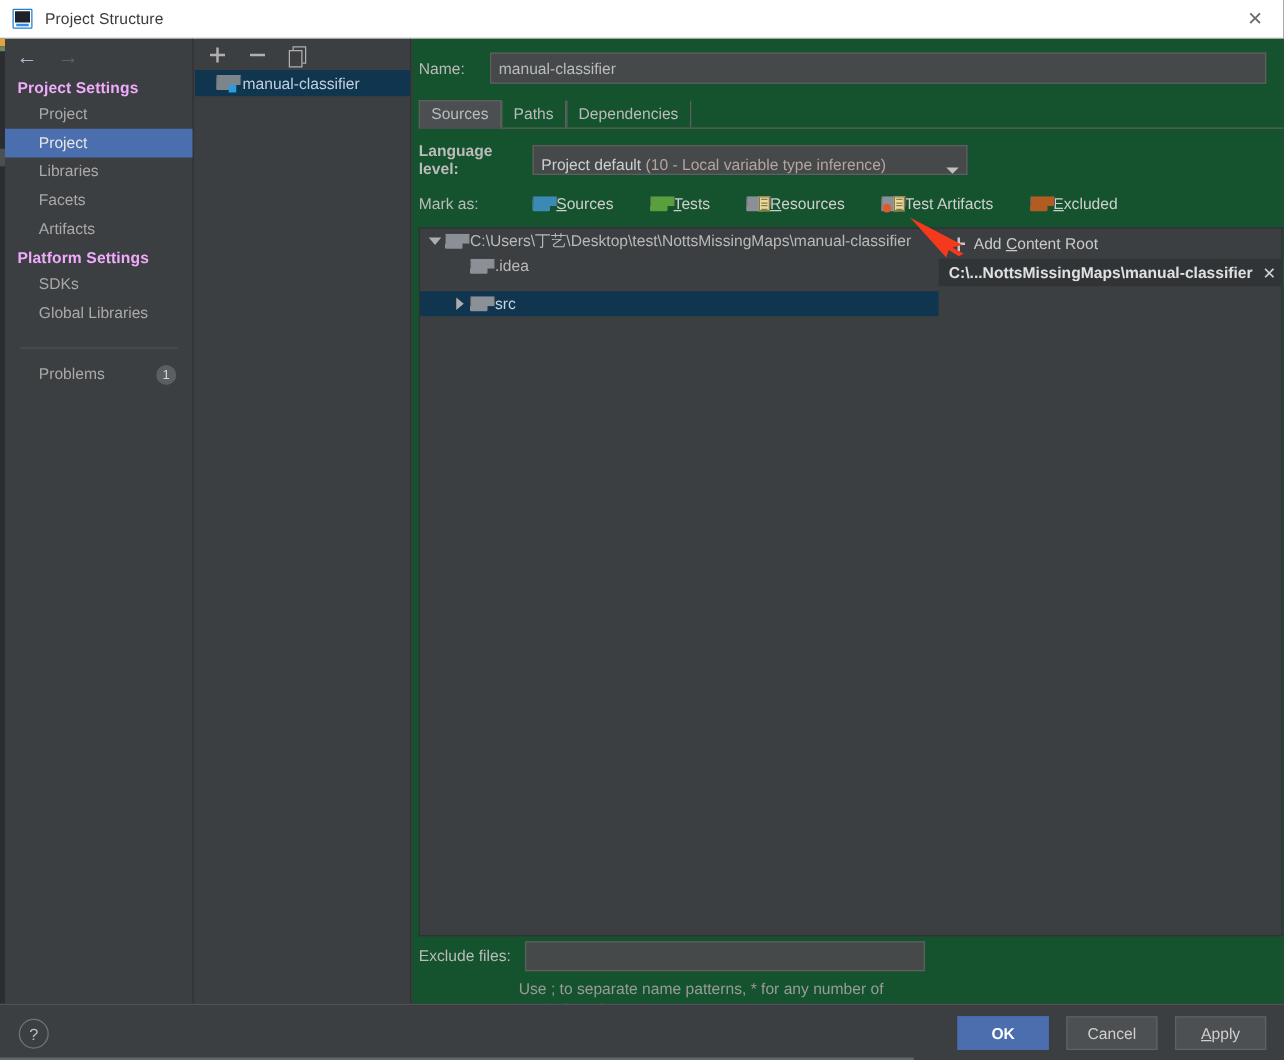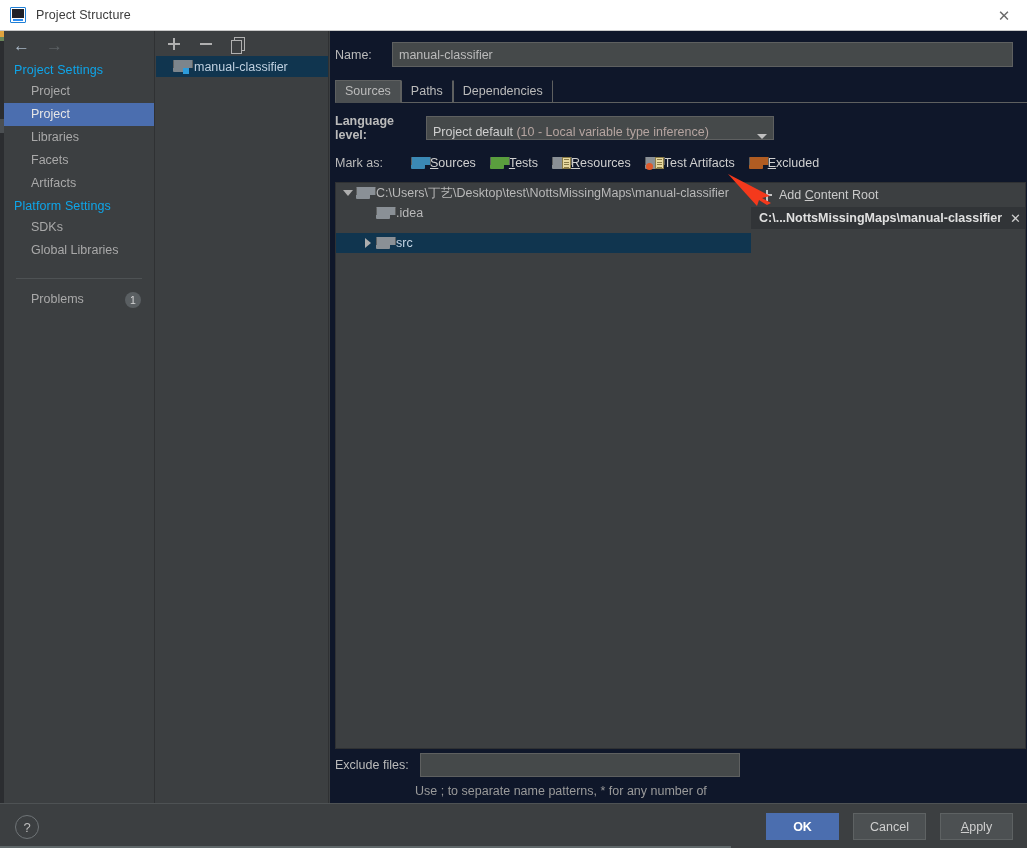--- a/index.html
+++ b/index.html
@@ -51,21 +51,21 @@
   
   .sidebar {
     position: absolute; left: 4px; top: 31px; width: 151px; height: 772px;
     background: #3c3f41; border-right: 1px solid #2f3133;
   }
   .nav-arrows { display: flex; align-items: center; height: 28px; padding-left: 9px; gap: 16px; }
   .nav-arrow { font-size: 17px; line-height: 1; color: #a9b7c6; cursor: default; }
   .nav-arrow.disabled { color: #5c6164; }
 
   .sec-head {
-    font-size: 12.5px; color: #0ea5e9; font-weight: normal;
+    font-size: 12.5px; color: #f0abfc; font-weight: bold;
     padding: 4px 0 3px 10px; letter-spacing: .1px;
   }
   .nav-item {
     font-size: 12.5px; color: #a9a9a9; height: 23px; line-height: 23px;
     padding-left: 27px; cursor: default;
   }
   .nav-item.selected { background: #4b6eaf; color: #e6e6e6; }
   .nav-sep { height: 1px; background: #4e5254; margin: 16px 12px 9px 12px; }
   .nav-item.problems { position: relative; }
   .badge {
@@ -100,21 +100,21 @@
 
   
   .mod-folder { position: relative; width: 15px; height: 13px; flex: 0 0 15px; }
   .mod-folder .body { position: absolute; left: 0; top: 2px; width: 14px; height: 10px; background: #7c858c; border-radius: 1px; }
   .mod-folder .tab  { position: absolute; left: 0; top: 0px; width: 6px; height: 3px; background: #7c858c; border-radius: 1px 1px 0 0; }
   .mod-folder .sq   { position: absolute; right: -1px; bottom: -1px; width: 6px; height: 6px; background: #2d9cdb; }
 
   
   .main {
     position: absolute; left: 330px; top: 31px; width: 697px; height: 772px;
-    background: #0f172a;
+    background: #14532d;
   }
 
   .name-row { display: flex; align-items: center; height: 25px; margin: 11px 14px 0 5px; }
   .lbl { font-size: 12.5px; color: #bbbbbb; }
   .name-label { width: 57px; }
   .text-input {
     flex: 1; height: 25px; background: #45494a; border: 1px solid #5e6060;
     color: #bbbbbb; font-size: 12.5px; font-family: "Liberation Sans", sans-serif;
     padding: 0 6px; outline: none;
   }
@@ -132,21 +132,21 @@
   .lang-label { width: 91px; font-weight: bold; }
   .combo {
     width: 348px; height: 24px; background: #45494a; border: 1px solid #5e6060;
     display: flex; align-items: flex-end; padding: 0 6px; cursor: default;
   }
   .combo-text { font-size: 12.5px; color: #b5a4a0; flex: 1; white-space: nowrap; }
   .combo-text b { color: #cfcfcf; font-weight: normal; }
   .caret { width: 0; height: 0; border-left: 5px solid transparent; border-right: 5px solid transparent;
            border-top: 5px solid #c0c0c0; margin-left: 6px; }
 
-  .markas-row { display: flex; align-items: center; height: 20px; margin: 13px 0 0 5px; gap: 1px; }
+  .markas-row { display: flex; align-items: center; height: 20px; margin: 13px 0 0 5px; gap: 16px; }
   .markas-label { width: 75px; }
   .mark-item { display: flex; align-items: center; gap: 4px; margin-right: 13px; cursor: default; }
   .mark-item .txt { font-size: 12.5px; color: #cfcfcf; }
   .mark-item .txt u { text-decoration: underline; }
 
   .fld { position: relative; width: 15px; height: 13px; flex: 0 0 15px; }
   .fld .body { position: absolute; left: 0; top: 2px; width: 14px; height: 10px; border-radius: 1px; }
   .fld .tab  { position: absolute; left: 0; top: 0px; width: 6px; height: 3px; border-radius: 1px 1px 0 0; }
   .fld.blue  .body, .fld.blue  .tab { background: #3b89b5; }
   .fld.green .body, .fld.green .tab { background: #5a9e3e; }

